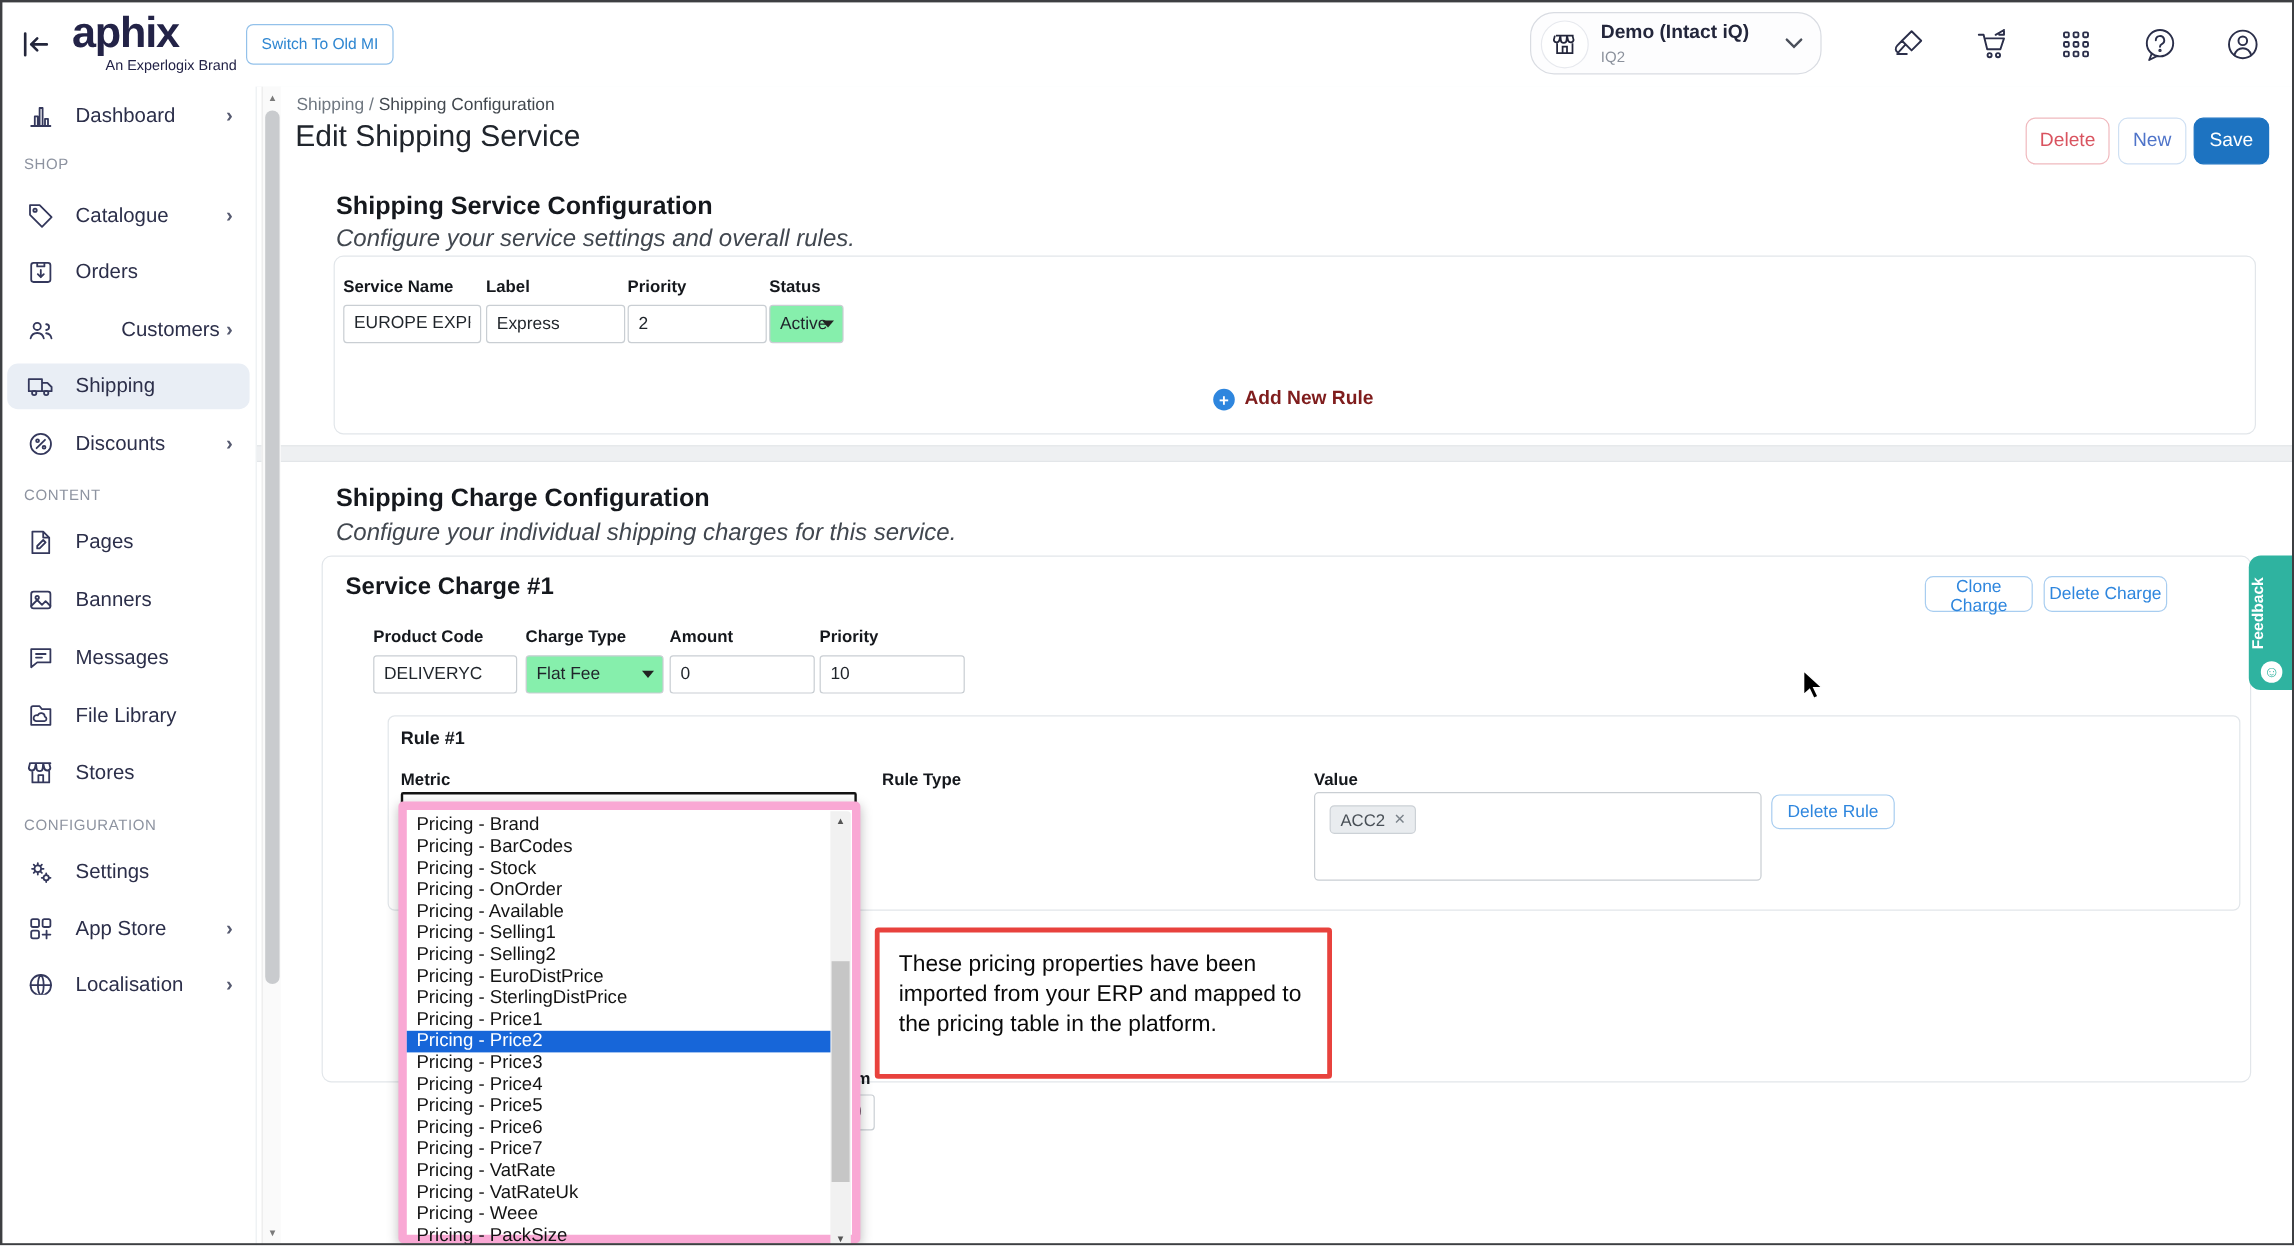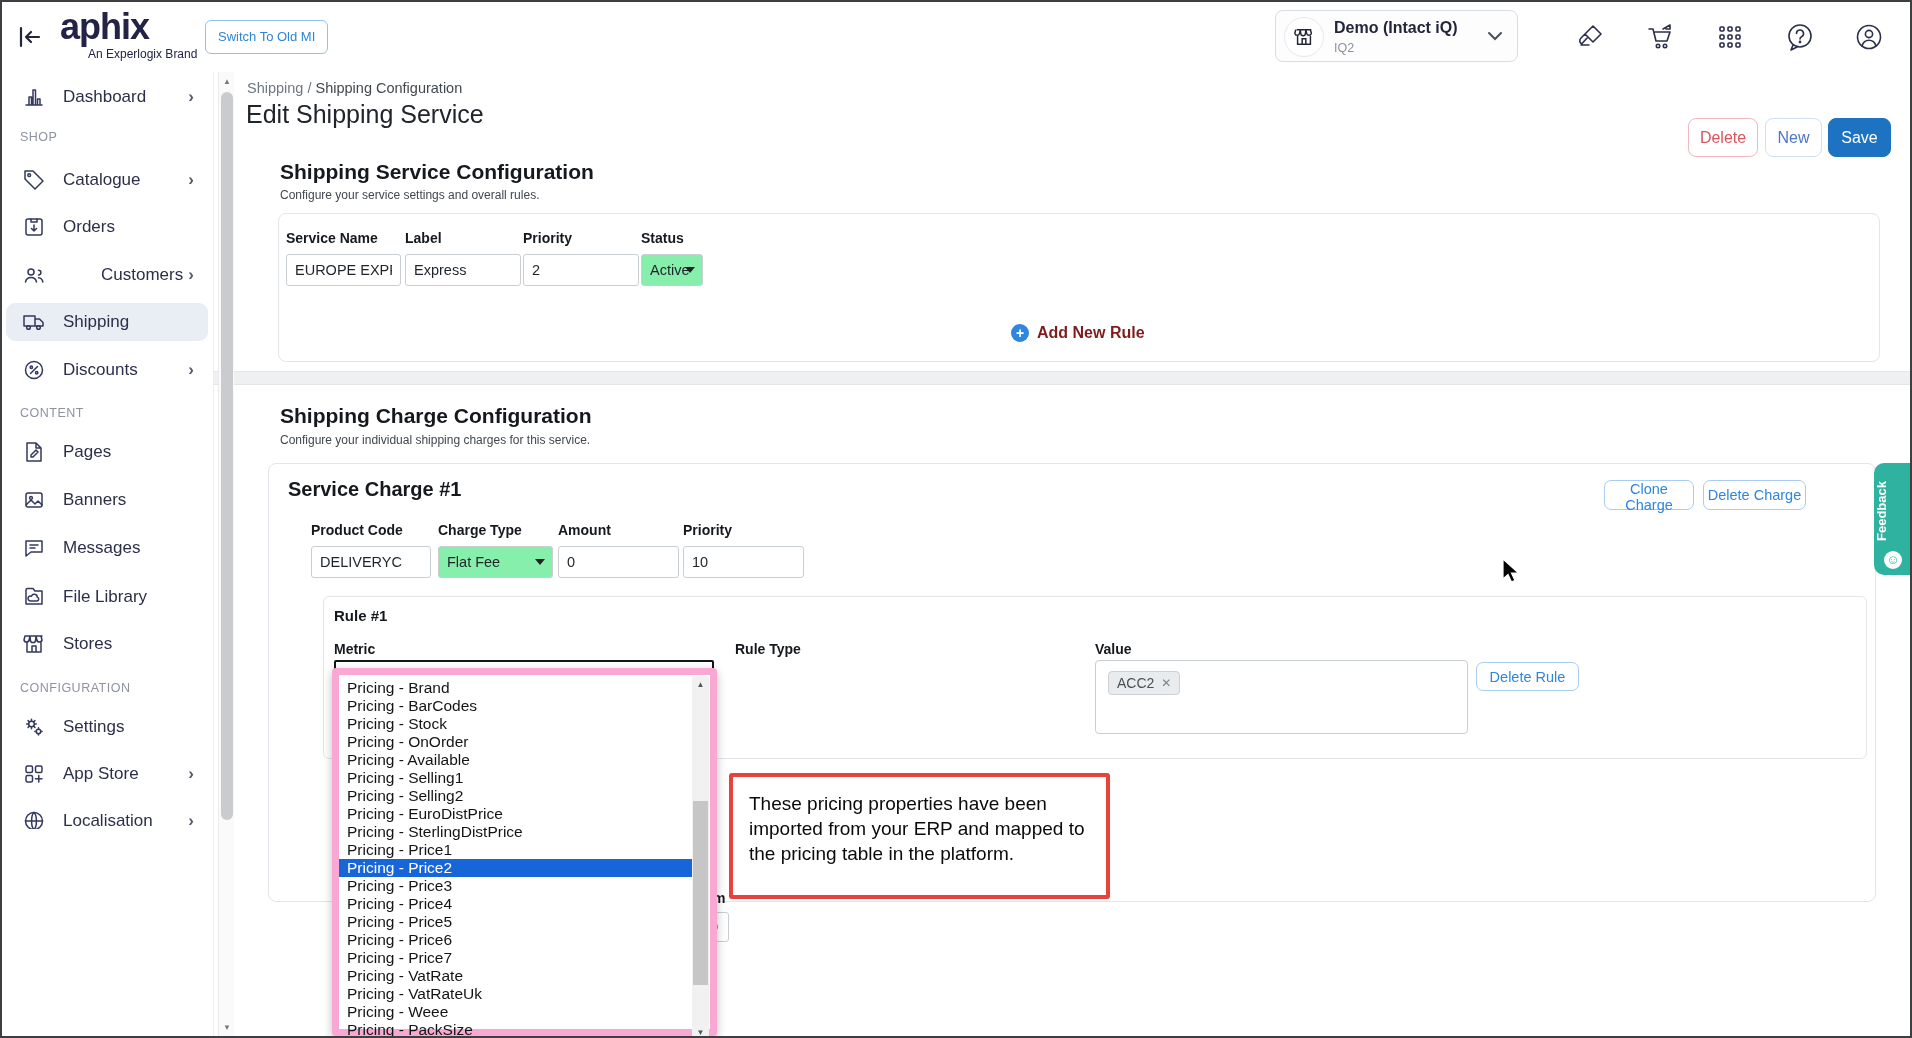--- a/index.html
+++ b/index.html
@@ -13,21 +13,21 @@
   #header-border { position:absolute; left:214px; top:71px; width:1698px; height:1px; background:#eceff2; }
   .hicon { position:absolute; top:22px; width:30px; height:30px; color:#2b2f4a; cursor:pointer; }
   .hicon svg { width:30px; height:30px; stroke:#2b2f4a; fill:none; stroke-width:1.6; stroke-linecap:round; stroke-linejoin:round; }
   #collapse-btn { position:absolute; left:16px; top:24px; width:28px; height:26px; cursor:pointer; }
   #collapse-btn svg { width:28px; height:26px; stroke:#23263b; fill:none; stroke-width:2.2; stroke-linecap:round; stroke-linejoin:round; }
   #logo-text { position:absolute; left:60px; top:6px; font-size:36px; font-weight:bold; letter-spacing:-1px; color:#232347; }
   #logo-tagline { position:absolute; left:88px; top:47px; font-size:12px; color:#232347; }
   #switch-btn { position:absolute; left:205px; top:20px; height:34px; padding:0 12px; line-height:32px;
     border:1px solid #93c1ea; border-radius:6px; color:#2e86d1; font-size:13px; background:#fff; cursor:pointer; }
   #store-selector { position:absolute; left:1275px; top:10px; width:243px; height:52px; border:1px solid #d9dce2;
-    border-radius:8px; background:#fdfdfe; cursor:pointer; }
+    border-radius:20px; background:#fdfdfe; cursor:pointer; }
   #store-avatar { position:absolute; left:8px; top:6px; width:40px; height:40px; border-radius:50%;
     border:1px solid #e7e9ee; background:#fff; display:flex; align-items:center; justify-content:center; }
   #store-avatar svg { width:22px; height:22px; stroke:#23263b; fill:none; stroke-width:1.6; }
   #store-name { position:absolute; left:58px; top:8px; font-size:16px; font-weight:600; color:#23263b; }
   #store-code { position:absolute; left:58px; top:30px; font-size:12.5px; color:#8b919c; }
   #store-chevron { position:absolute; right:14px; top:20px; }
 
   
   #sidebar { position:absolute; left:0; top:72px; width:214px; height:966px; background:#fff; border-right:1px solid #eceff2; z-index:15; }
   #sidebar-list { position:absolute; left:0; top:0; width:214px; height:757px; overflow:hidden; }
@@ -42,27 +42,27 @@
   
   #main-scrollbar { position:absolute; left:218px; top:72px; width:16px; height:966px; background:#fafafa; border-left:1px solid #ececec; z-index:16; }
   #main-scrollbar .sb-arrow { position:absolute; left:0; width:16px; height:16px; color:#7a7a7a; font-size:8px; text-align:center; line-height:16px; }
   #main-sb-thumb { position:absolute; left:2px; top:20px; width:12px; height:728px; background:#c9cbce; border-radius:6px; cursor:grab; }
 
   
   #main { position:absolute; left:234px; top:72px; width:1678px; height:966px; background:#fff; }
   #breadcrumb { position:absolute; left:13px; top:8px; font-size:14.5px; color:#6f7780; }
   #breadcrumb .crumb-current { color:#42484f; }
   #page-title { position:absolute; left:12px; top:28px; font-size:25px; font-weight:500; color:#20252c; }
-  .topbtn { position:absolute; top:26px; height:39px; border-radius:8px; font-size:16px; text-align:center; cursor:pointer; background:#fff;margin-top:20px; }
+  .topbtn { position:absolute; top:26px; height:39px; border-radius:8px; font-size:16px; text-align:center; cursor:pointer; background:#fff; }
   #btn-delete { left:1454px; width:70px; border:1px solid #f0b9be; color:#d9535f; line-height:37px; }
   #btn-new { left:1531px; width:57px; border:1px solid #cfe0f3; color:#4f74c9; line-height:37px; }
   #btn-save { left:1594px; width:63px; border:1px solid #1d73c1; background:#1d73c1; color:#fff; line-height:37px; }
 
   .sec-h { position:absolute; left:46px; font-size:21px; font-weight:bold; color:#15181d; }
-  .sec-sub { position:absolute; left:46px; font-size:12px; color:#41474f; }
+  .sec-sub { position:absolute; left:46px; font-size:20px; color:#41474f;font-style:italic; }
   .card { position:absolute; background:#fff; border:1px solid #e2e6ea; border-radius:8px; }
   #band { position:absolute; left:-20px; top:299px; width:1698px; height:14px; background:#eef0f2;
     border-top:1px solid #e3e6e9; border-bottom:1px solid #e3e6e9; }
 
   .fgroup { position:absolute; }
   .flabel { font-size:14px; font-weight:bold; color:#15181d; height:20px; }
   .finput { display:block; width:100%; height:32px; margin-top:4px; border:1px solid #c9ced3; border-radius:3px;
     padding:0 8px; font-size:14.5px; color:#1f242a; font-family:"Liberation Sans", sans-serif; background:#fff; }
   .selbox { position:relative; width:100%; height:32px; margin-top:4px; border:1px solid #c9ced3; border-radius:3px;
     background:#86efac; font-size:14.5px; color:#1f242a; line-height:30px; padding:0 8px; cursor:pointer; }

